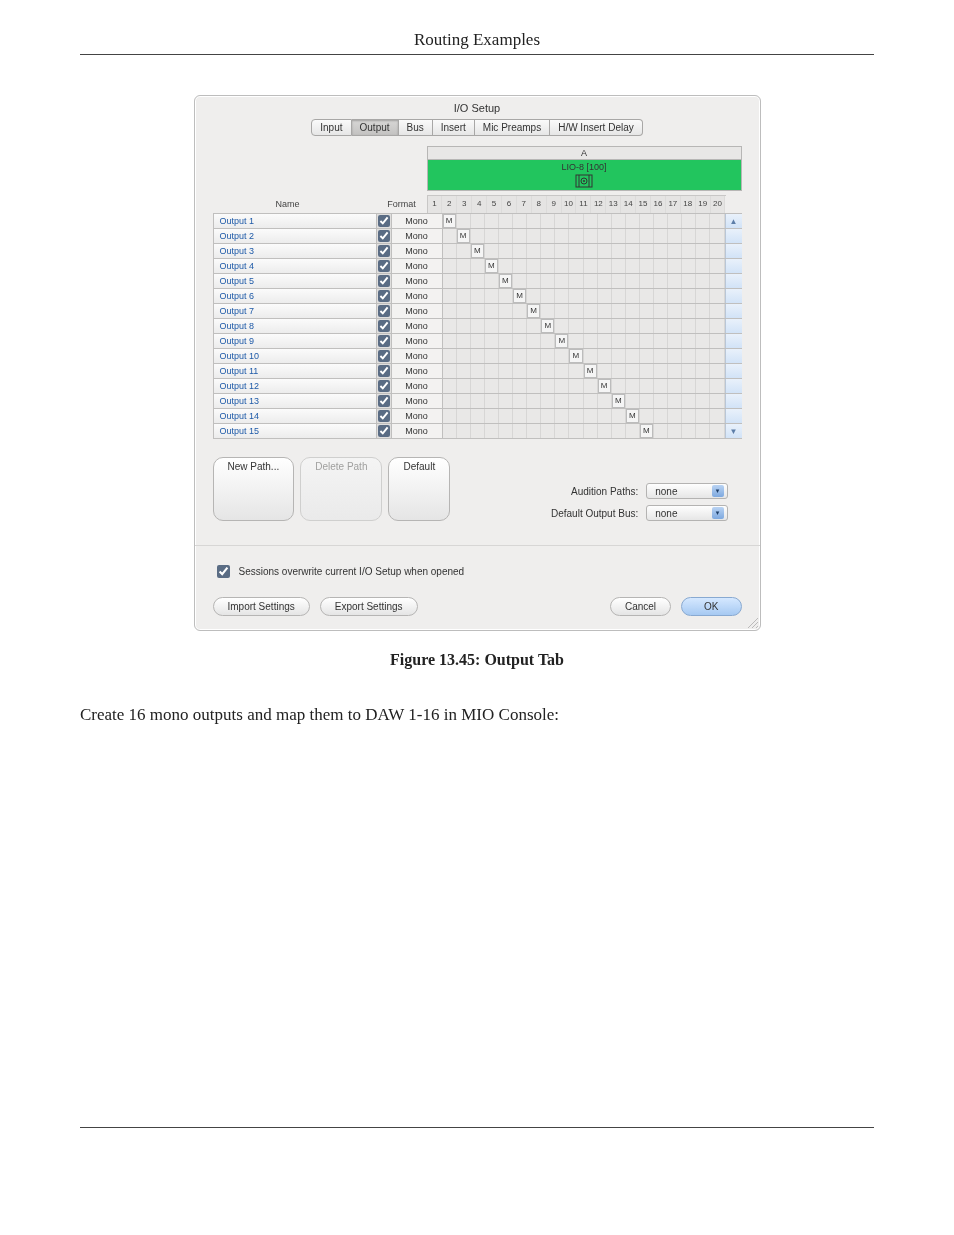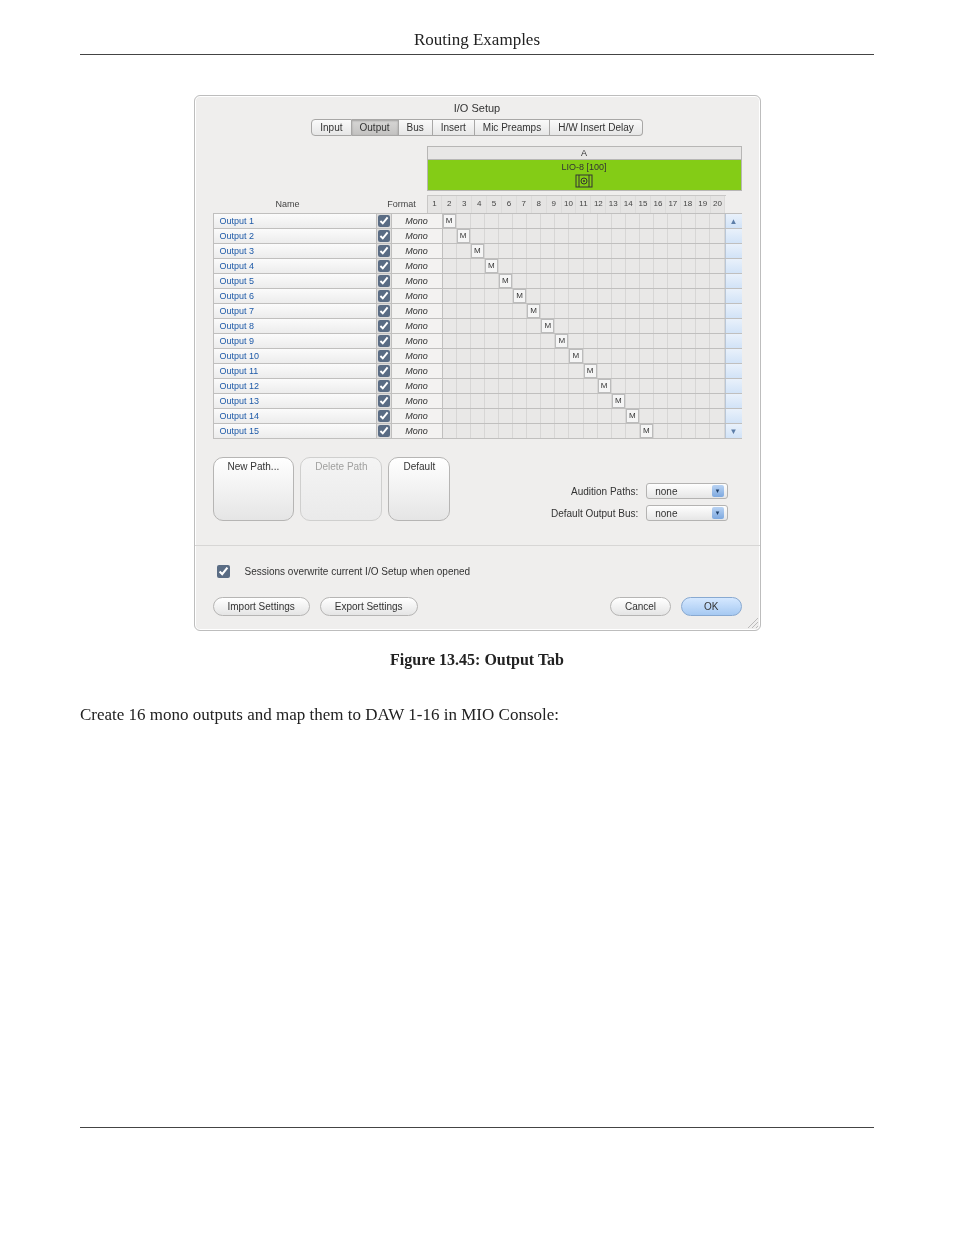--- a/index.html
+++ b/index.html
@@ -90,21 +90,21 @@
   }
   .dev-a {
     border: 1px solid #b7b6b5;
     border-bottom: none;
     padding: 1px 0;
     background: #e8e7e6;
   }
   .dev-name {
     border: 1px solid #b7b6b5;
     padding: 2px 0 2px 0;
-    background: #84cc16;
+    background: #22c55e;
   }
   .dev-name svg { display: block; margin: 2px auto 0 auto; }
 
   
   .cols-row {
     display: flex;
     padding: 0 18px;
     align-items: stretch;
     font-size: 9px;
     color: #444;
@@ -166,21 +166,20 @@
     width: 12px; height: 12px; margin: 0;
     accent-color: #5a6c84;
   }
   .row-format {
     width: 50px;
     text-align: center;
     font-size: 9px;
     background: #f3f2f1;
     border-right: 1px solid #c0bfbe;
     padding: 2px 0;
-    font-style: italic;
   }
   .row-grid {
     flex: 1;
     display: grid;
     grid-template-columns: repeat(20, 1fr);
     background: #e9e8e7;
   }
   .cell {
     border-right: 1px solid #d7d6d5;
     min-height: 14px;
@@ -255,21 +254,21 @@
     border-radius: 2px;
     display: flex; align-items: center; justify-content: center;
     font-size: 7px; color: #1c3d66;
   }
 
   .sessions-row {
     padding: 16px 18px 10px 18px;
     font-size: 10px;
     display: flex;
     align-items: center;
-    gap: 12px;
+    gap: 6px;
     border-top: 1px solid #d7d6d5;
     margin-top: 18px;
   }
   .sessions-row input[type=checkbox] { accent-color: #5a6c84; }
 
   .bottom-bar {
     display: flex;
     padding: 6px 18px 0 18px;
     align-items: center;
     gap: 10px;

